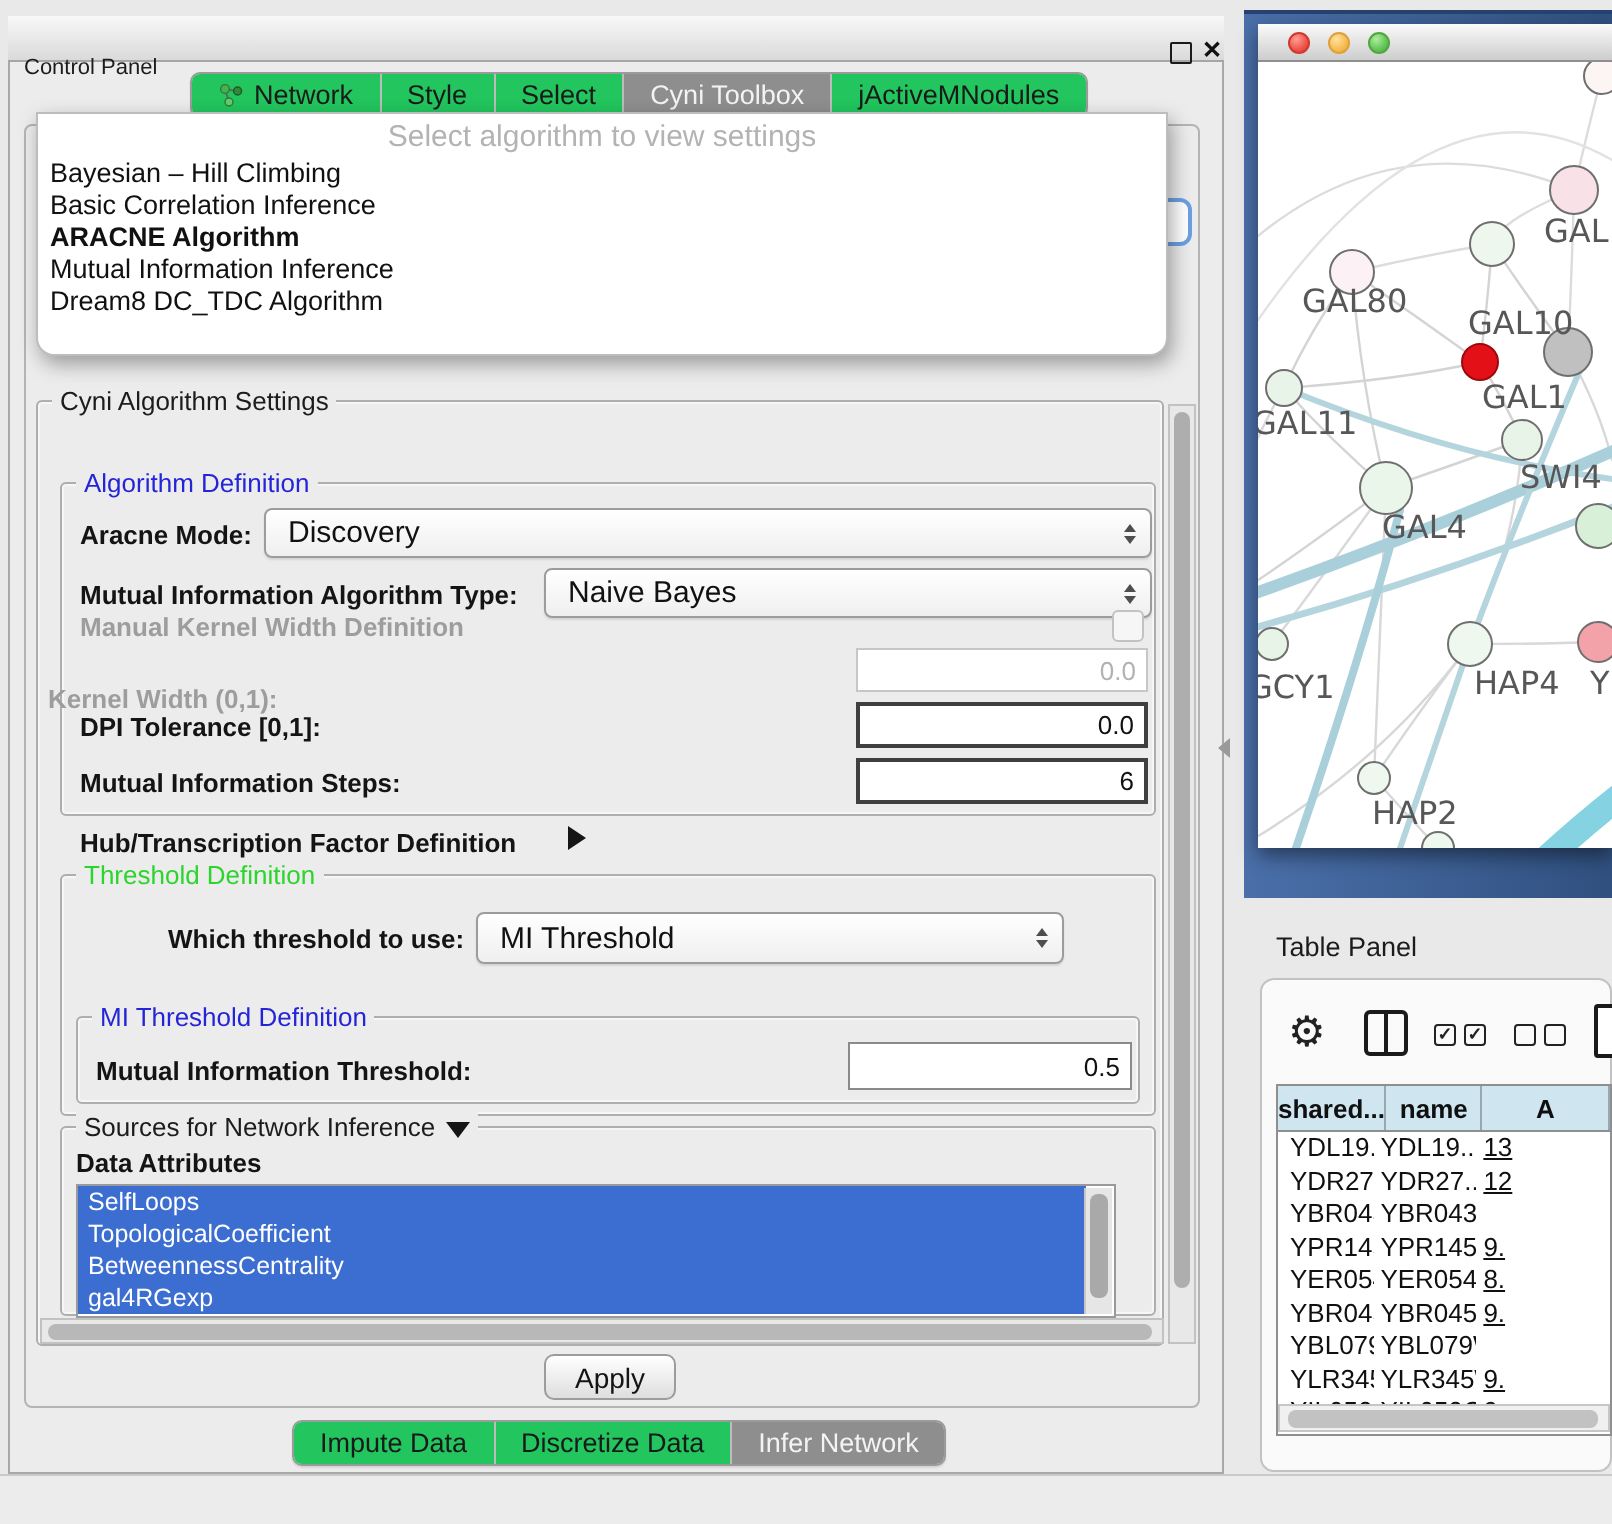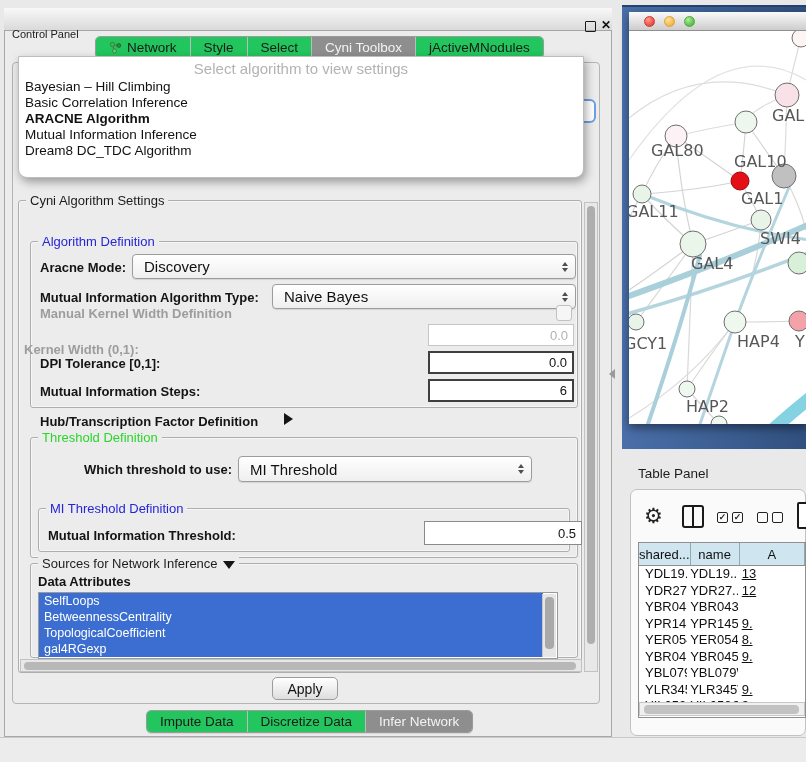--- a/index.html
+++ b/index.html
@@ -83,21 +83,21 @@
   #columns-icon span{position:absolute;left:8px;top:0;width:2px;height:19px;background:#1a1a1a;}
   .cb-sm{position:absolute;width:11px;height:11px;border:1.5px solid #222;border-radius:2px;box-sizing:border-box;font-size:9px;line-height:8px;text-align:center;color:#222;font-weight:bold;}
   #file-icon{left:797px;top:502px;width:16px;height:27px;border:2px solid #1a1a1a;border-radius:2px;box-sizing:border-box;background:#fff;}
   #tp-table{left:638px;top:542px;width:168px;height:176px;border:1px solid #8f8f8f;box-sizing:border-box;background:#fff;overflow:hidden;}
   .trow{display:flex;height:16.5px;}
   .td{font-size:13px;color:#101010;white-space:nowrap;overflow:hidden;line-height:16.5px;}
   .td.c1{width:70px;padding-left:6px;box-sizing:border-box;}
   .td.c2{width:75px;padding-left:3px;box-sizing:border-box;}
   .td.c3{width:100px;padding-left:4px;box-sizing:border-box;text-decoration:underline;}
   #tp-head{display:flex;height:22px;background:#cfe5f0;border-bottom:1px solid #8f8f8f;}
-  .th{font-size:13px;color:#101010;display:flex;align-items:center;justify-content:center;border-right:1px solid #98a8b0;box-sizing:border-box;}
+  .th{font-size:13px;color:#101010;display:flex;align-items:center;justify-content:center;border-right:1px solid #98a8b0;box-sizing:border-box;font-weight:bold;}
   #tp-hscroll{left:639px;top:702px;width:166px;height:14px;background:#f0f0f0;border:1px solid #c6c6c6;box-sizing:border-box;z-index:3;}
   #tp-hthumb{left:4px;top:2px;width:155px;height:9px;background:#c2c2c2;border-radius:4px;}
   #bottom-strip{left:0;top:737px;width:806px;height:25px;background:#ececec;border-top:1px solid #c9c9c9;box-sizing:border-box;}
   .net-glyph{display:inline-flex;width:13px;height:13px;}
 </style>
 </head>
 <body>
 
 <div id="cp-window" class="abs"></div>
 <div id="cp-titlebar" class="abs">
@@ -185,32 +185,32 @@
   <span class="arrows">
       <span class="tri-up"></span>
       <span class="tri-down"></span>
     </span>
 </div>
 
 <div class="groupbox" style="left:38px;top:508px;width:532px;height:44px;"></div>
 <span class="legend blue" style="left:46px;top:501px;">MI Threshold Definition</span>
 
 <span class="lbl" style="left:48px;top:528px;">Mutual Information Threshold:</span>
-<input class="field" style="left: 424px; top: 521px; width: 158px; height: 24px;" readonly="" value="0.5">
+<input class="field" style="left: 424px; top: 521px; width: 142px; height: 24px;" readonly="" value="0.5">
 
 <div class="groupbox" style="left:30px;top:563px;width:548px;height:95px;"></div>
 <span class="legend" style="left:38px;top:556px;"><span>Sources for Network Inference</span><span class="tri-downf"></span></span>
 
 <span class="lbl" style="left:38px;top:574px;">Data Attributes</span>
 
 <div id="attr-list" class="abs">
   <div id="attr-items">
       <div class="attr-item">SelfLoops</div>
+      <div class="attr-item">TopologicalCoefficient</div>
       <div class="attr-item">BetweennessCentrality</div>
-      <div class="attr-item">TopologicalCoefficient</div>
       <div class="attr-item">gal4RGexp</div>
     </div>
   <div id="attr-vtrack">
       <div id="attr-vthumb"></div>
     </div>
 </div>
 
 <div id="settings-hscroll" class="abs sb">
     <div id="settings-hthumb" class="sb-thumb"></div>
   </div>

